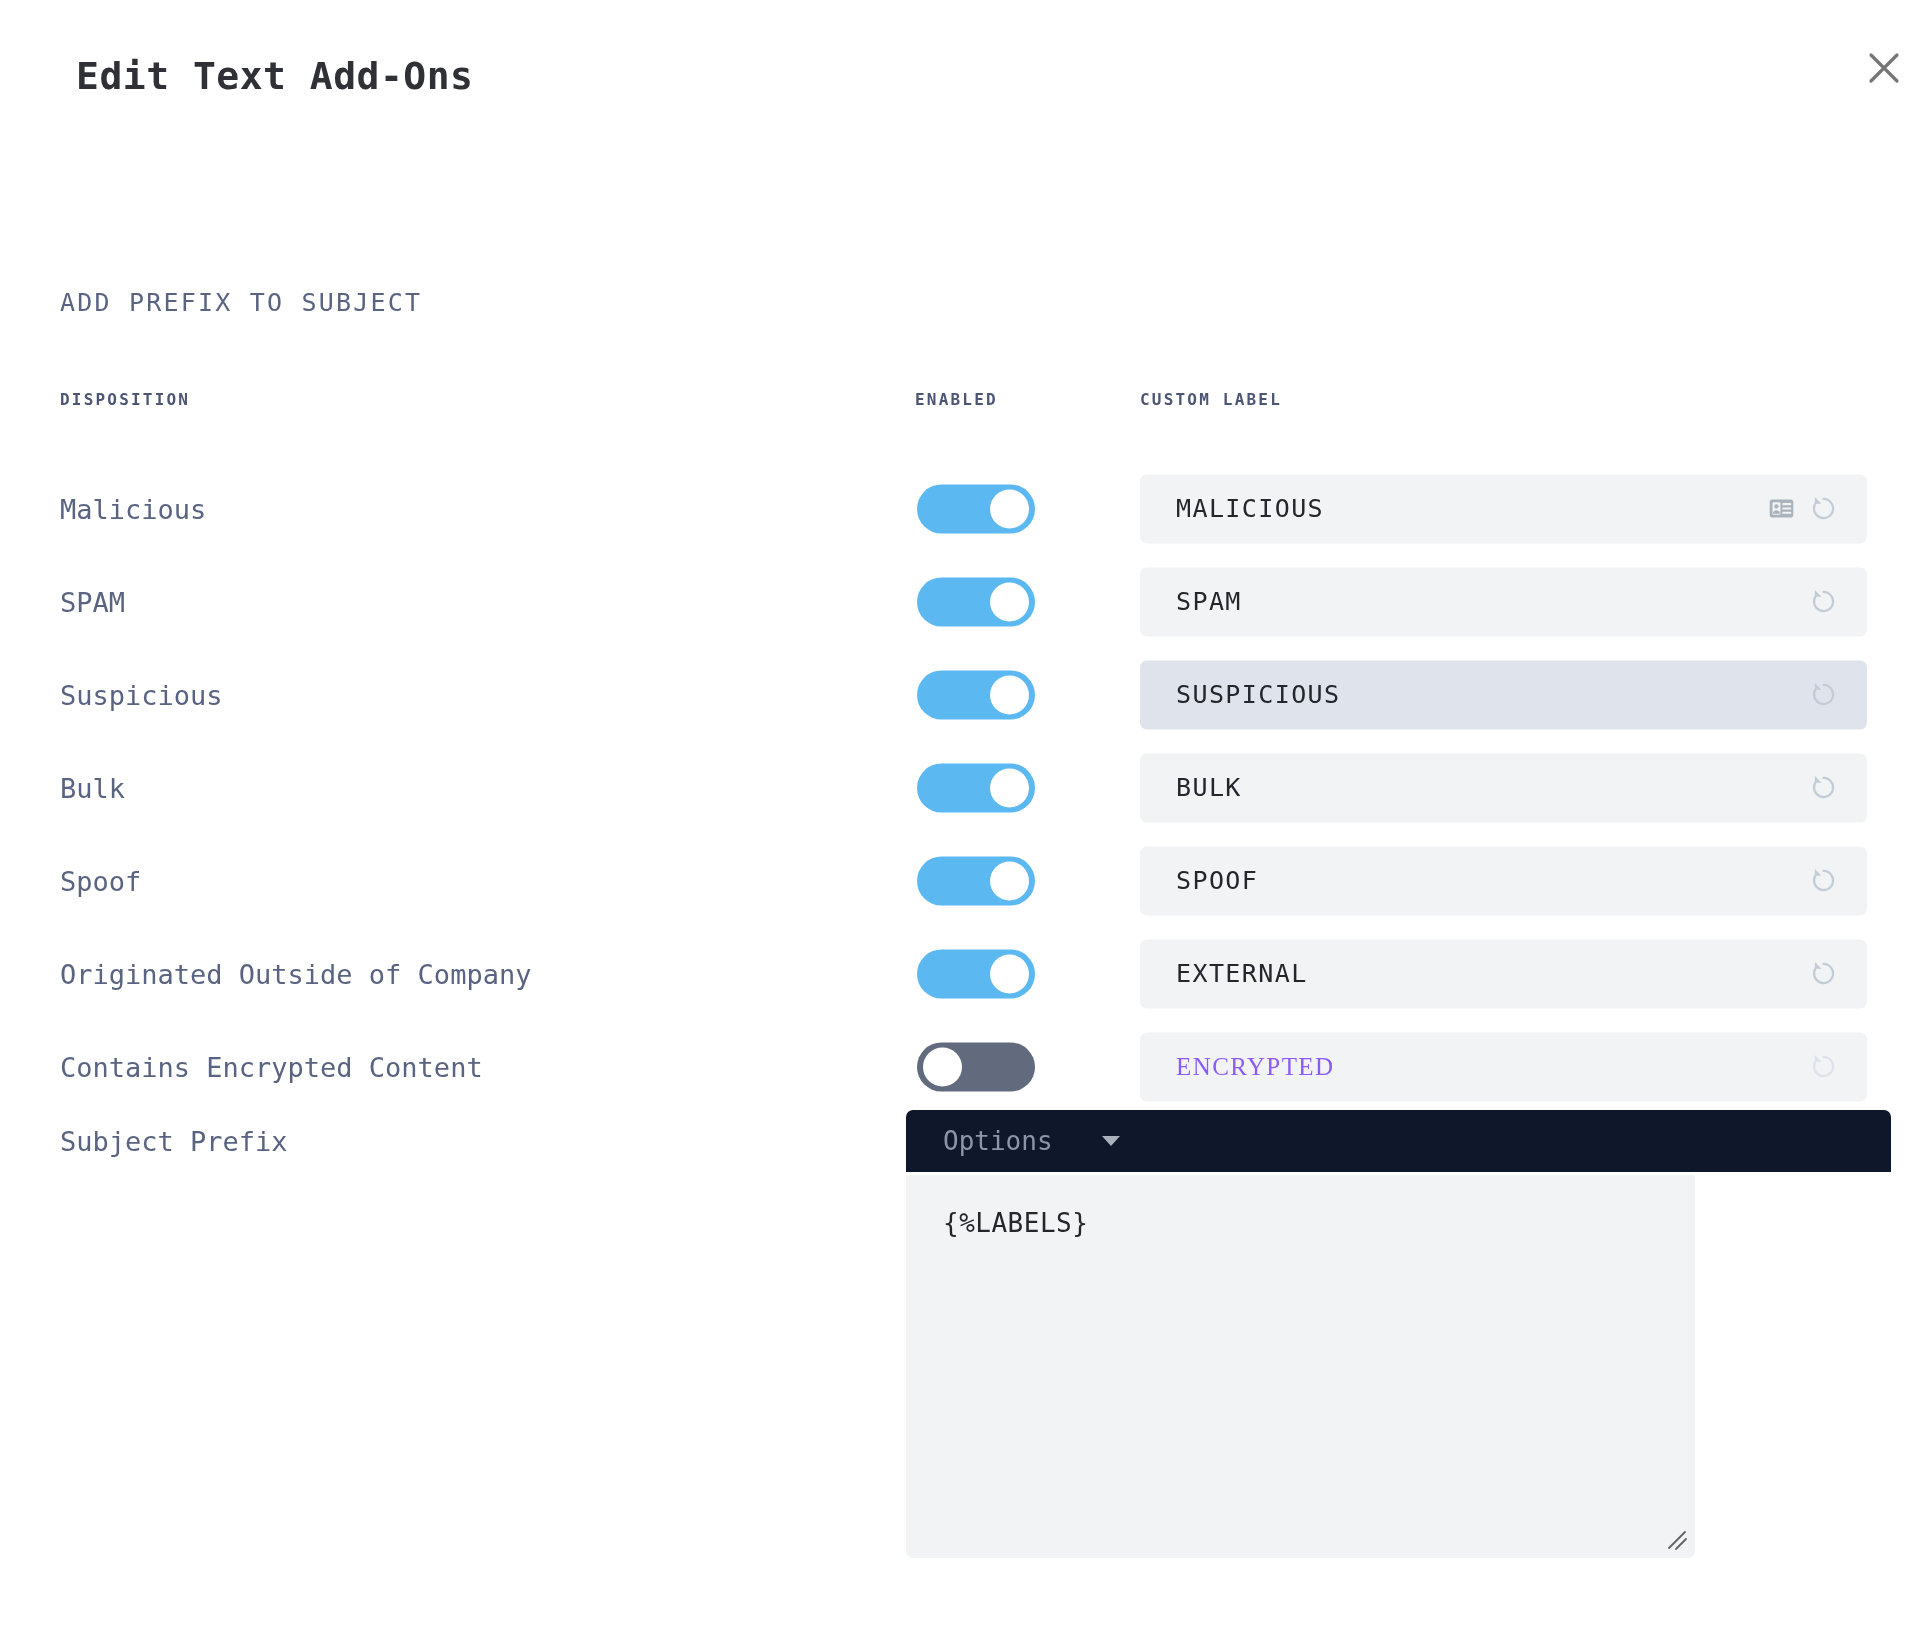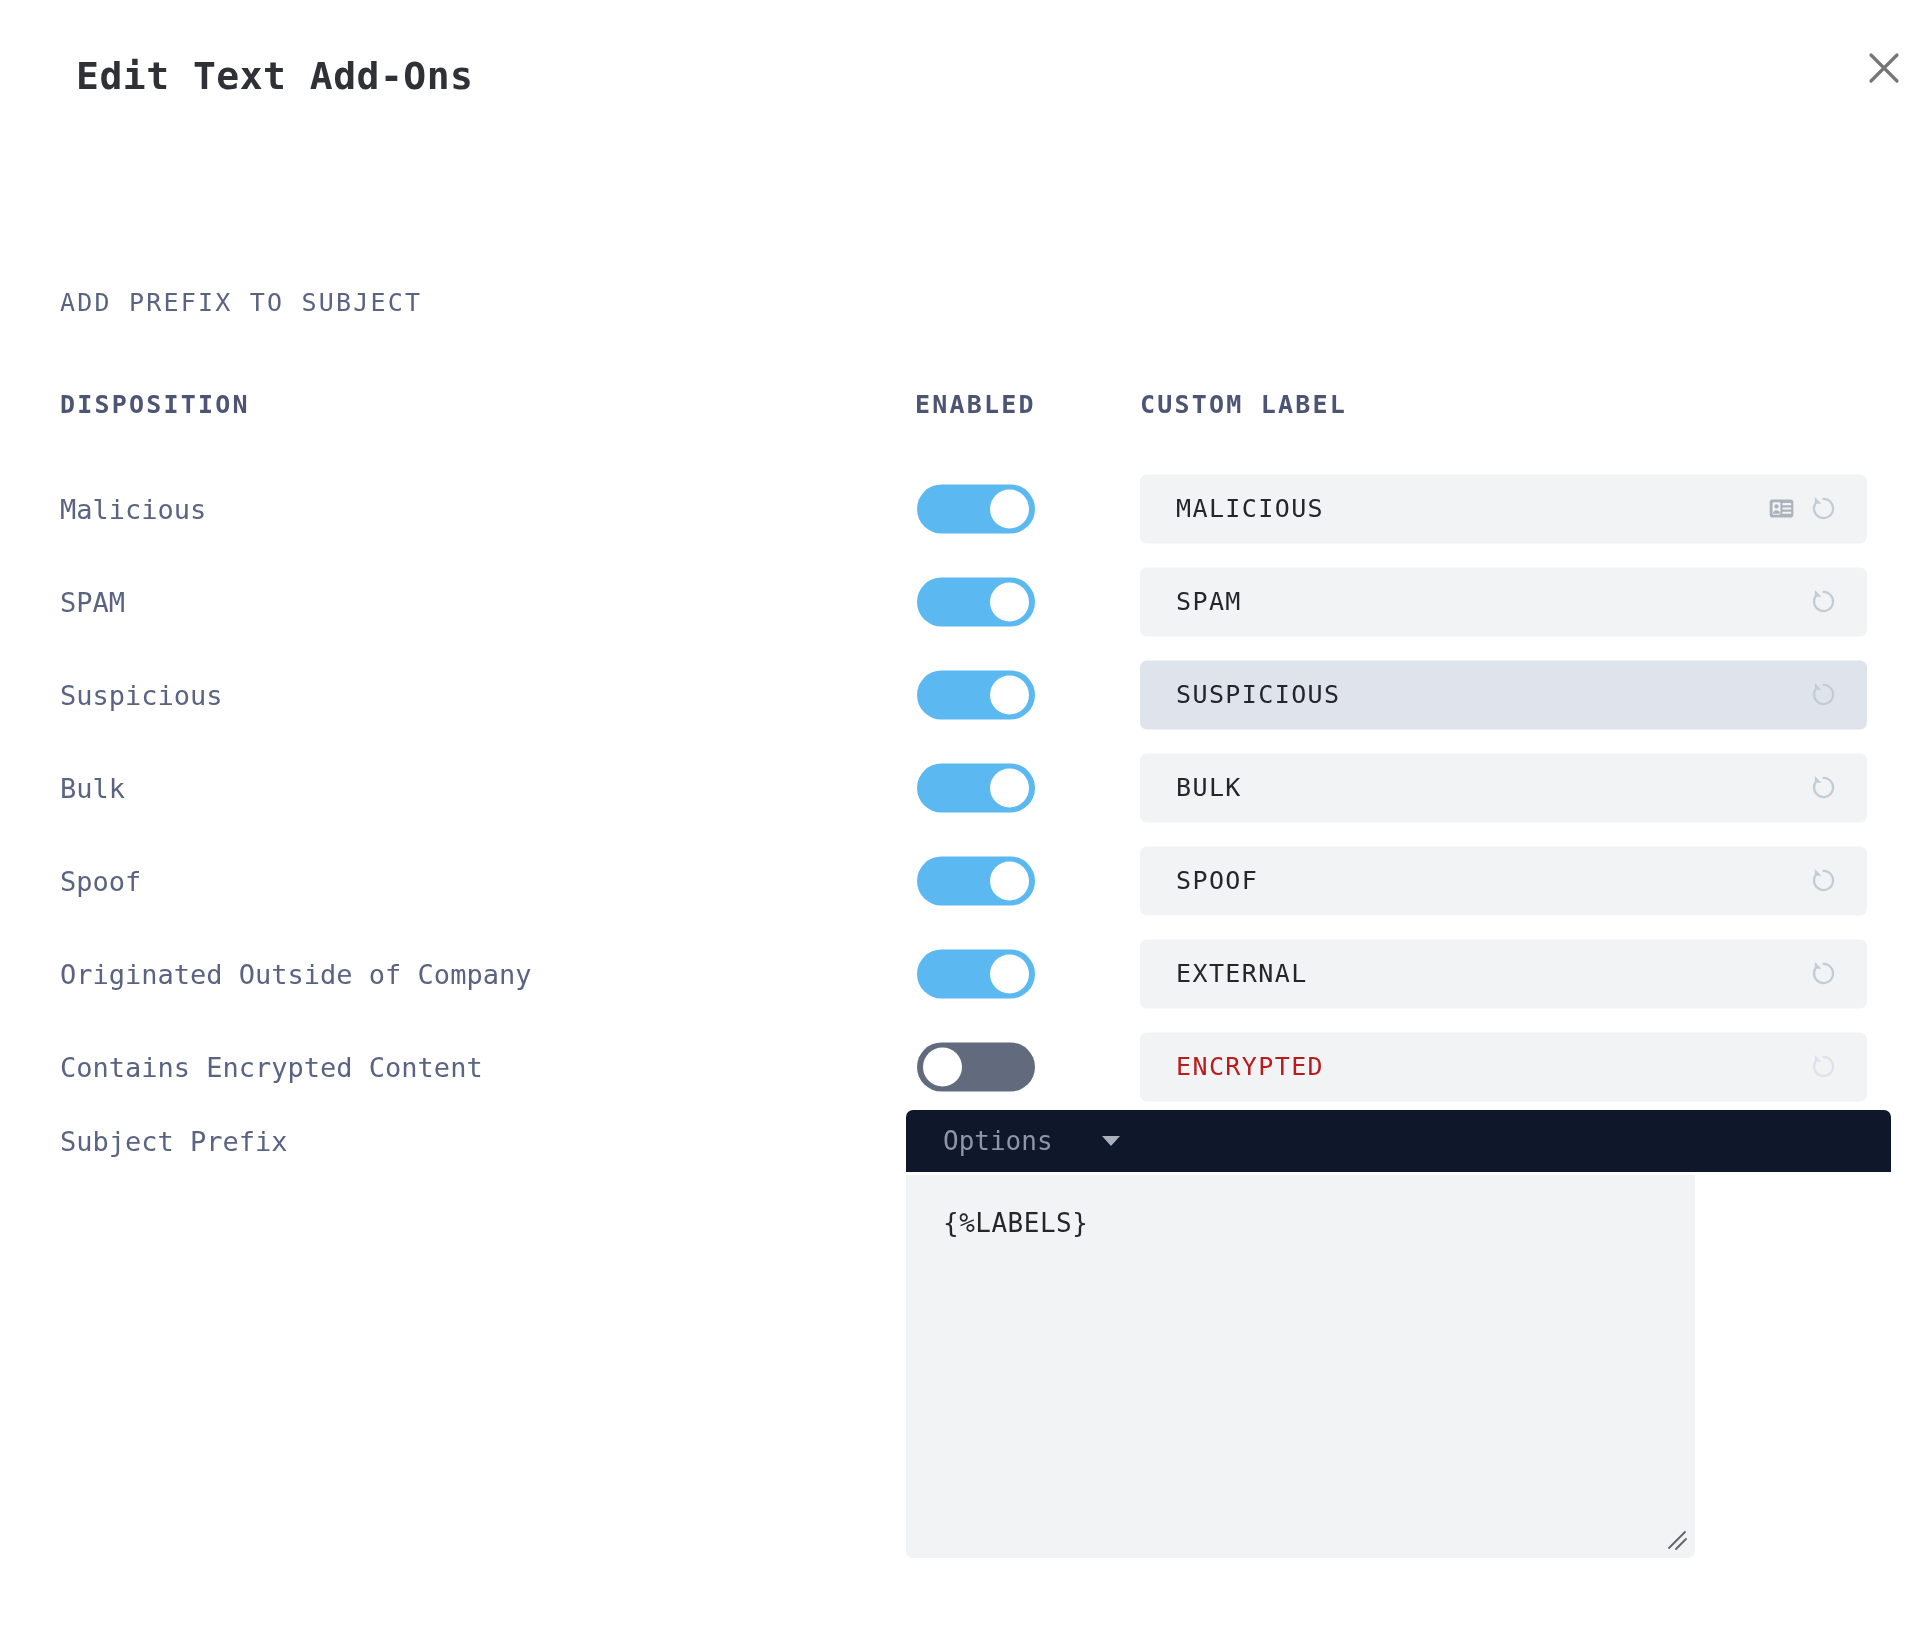--- a/index.html
+++ b/index.html
@@ -63,21 +63,21 @@
   
   .col-headers {
     position: absolute;
     left: 0;
     top: 390px;
     width: 1908px;
     height: 30px;
   }
   .col-head {
     position: absolute;
-    font-size: 25px;
+    font-size: 16px;
     font-weight: 700;
     letter-spacing: 2.2px;
     color: #4d5575;
     white-space: nowrap;
   }
   .col-head.disposition { left: 60px; }
   .col-head.enabled     { left: 915px; }
   .col-head.customlabel { left: 1140px; }
 
   
@@ -143,21 +143,21 @@
   .label-input .value {
     position: absolute;
     left: 36px;
     top: 50%;
     transform: translateY(-50%);
     font-size: 25px;
     letter-spacing: 1.4px;
     color: #24262b;
     white-space: nowrap;
   }
-  .label-input .value.disabled { color: #b91c1c; }
+  .label-input .value.disabled { color: #8b5cf6; font-family: Liberation Serif, serif; }
   .label-input .icons {
     position: absolute;
     right: 28px;
     top: 50%;
     transform: translateY(-50%);
     display: flex;
     align-items: center;
     gap: 13px;
   }
   .icon-btn {

